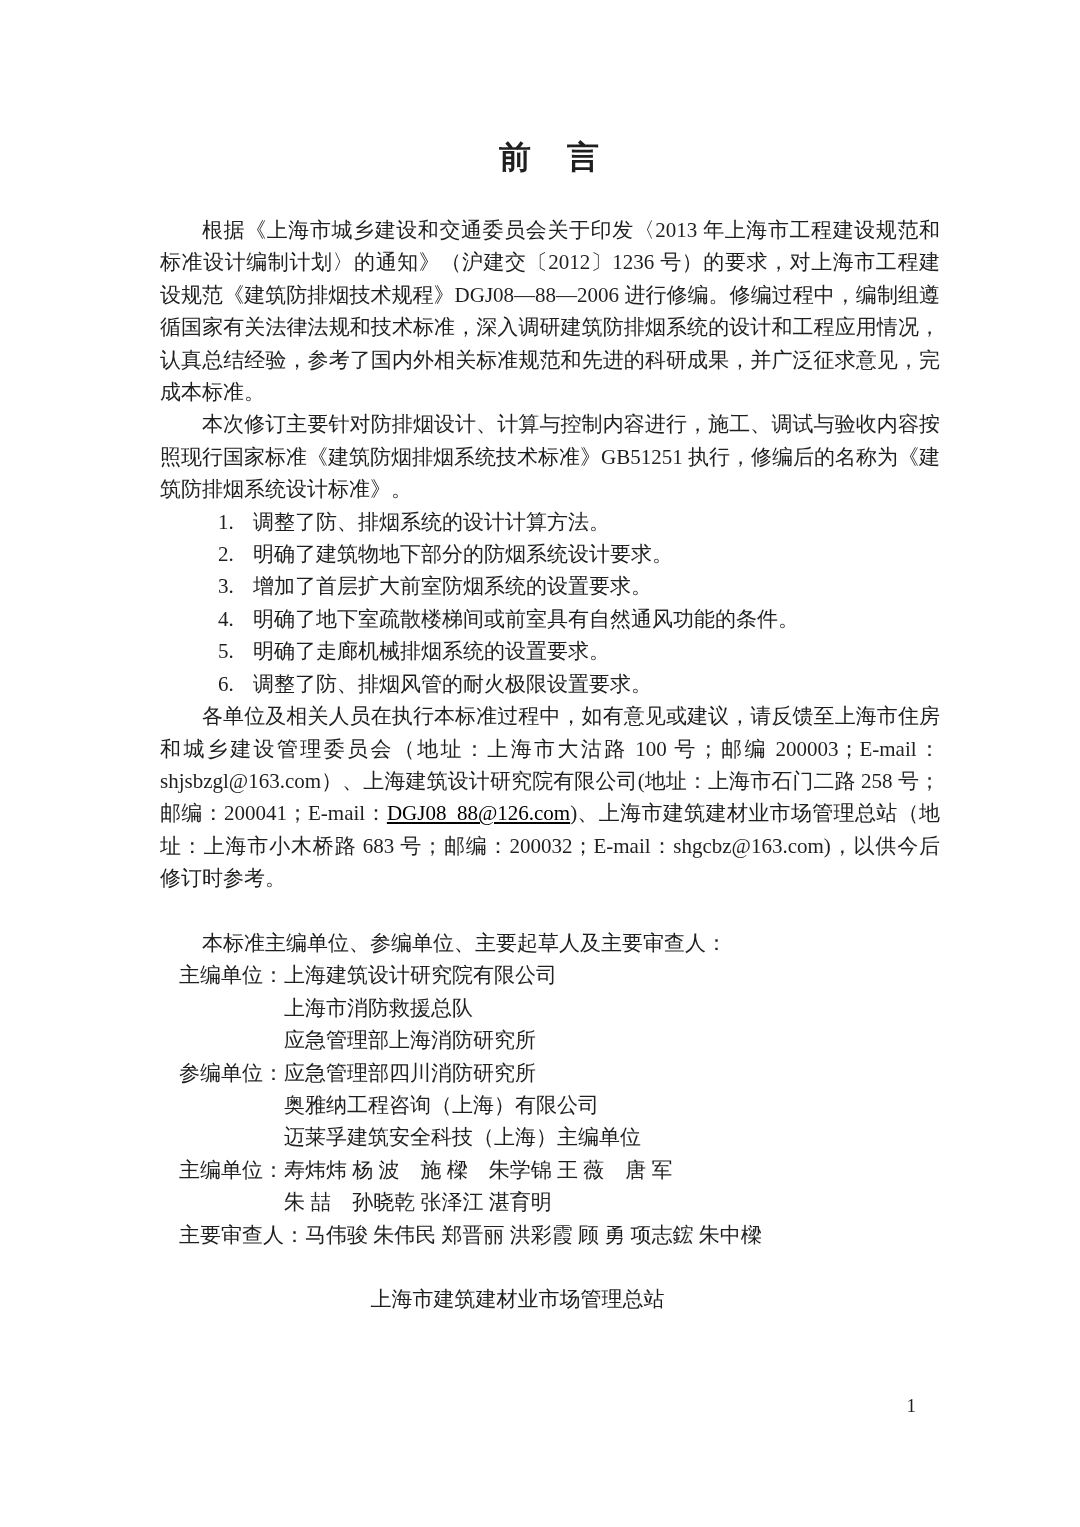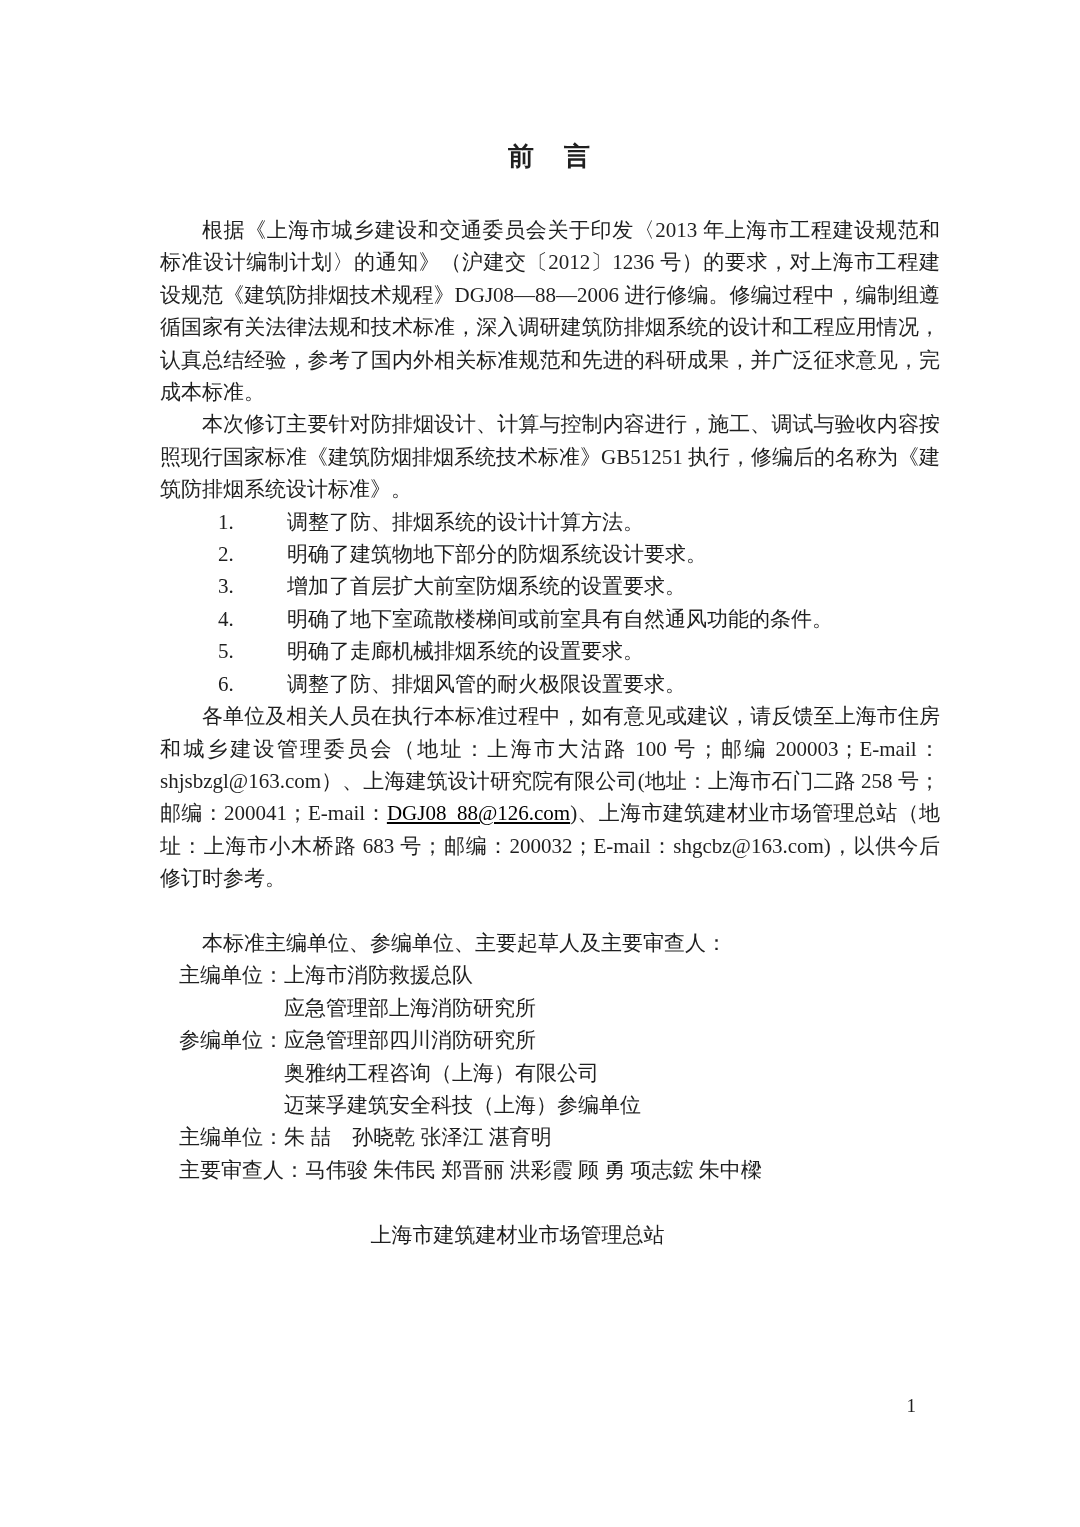--- a/index.html
+++ b/index.html
@@ -19,21 +19,21 @@
   }
   .content {
     position: absolute;
     left: 160px;
     top: 140px;
     width: 780px;
   }
   .doc-title {
     margin: 0 0 40px 0;
     text-align: center;
-    font-size: 26px;
+    font-size: 32px;
     font-weight: bold;
     line-height: 34px;
     letter-spacing: 2px;
   }
   .body-par {
     margin: 0;
     font-size: 21px;
     line-height: 32.4px;
     text-align: justify;
     text-indent: 42px;
@@ -54,21 +54,20 @@
     font-size: 21px;
     line-height: 32.4px;
   }
   .rev-num {
     width: 35px;
     margin-left: 58px;
     flex: 0 0 auto;
   }
   .rev-text {
     flex: 1;
-    margin-left: 34px;
   }
   .email-link {
     text-decoration: underline;
     cursor: pointer;
   }
   .blank-line {
     height: 32.4px;
   }
   .credit-row {
     display: flex;
@@ -142,37 +141,39 @@
 
     <p class="body-par"><span>各单位及相关人员在执行本标准过程中，如有意见或建议，请反馈至上海市住房和城乡建设管理委员会（地址：上海市大沽路 100 号；邮编 200003；E-mail：shjsbzgl@163.com）、上海建筑设计研究院有限公司(地址：上海市石门二路 258 号；邮编：200041；E-mail：</span><a class="email-link" id="email-link" style="color: #000000;">DGJ08_88@126.com</a><span>)、上海市建筑建材业市场管理总站（地址：上海市小木桥路 683 号；邮编：200032；E-mail：shgcbz@163.com)，以供今后修订时参考。</span></p>
 
     <div class="blank-line"></div>
 
     <p class="intro-line">本标准主编单位、参编单位、主要起草人及主要审查人：</p>
 
     <div class="credit-row">
       <span class="credit-label">主编单位：</span>
       <div class="credit-values">
+        <div class="credit-line">上海建筑设计研究院有限公司</div>
         <div class="credit-line">上海市消防救援总队</div>
         <div class="credit-line">应急管理部上海消防研究所</div>
       </div>
     </div>
 
     <div class="credit-row">
       <span class="credit-label">参编单位：</span>
       <div class="credit-values">
         <div class="credit-line">应急管理部四川消防研究所</div>
         <div class="credit-line">奥雅纳工程咨询（上海）有限公司</div>
-        <div class="credit-line">迈莱孚建筑安全科技（上海）参编单位</div>
+        <div class="credit-line">迈莱孚建筑安全科技（上海）主编单位</div>
       </div>
     </div>
 
     <div class="credit-row">
       <span class="credit-label">主编单位：</span>
       <div class="credit-values">
+        <div class="credit-line">寿炜炜 杨 波　施 樑　朱学锦 王 薇　唐 军</div>
         <div class="credit-line">朱 喆　孙晓乾 张泽江 湛育明</div>
       </div>
     </div>
 
     <div class="credit-row">
       <span class="credit-label">主要审查人：</span>
       <div class="credit-values">
         <div class="credit-line">马伟骏 朱伟民 郑晋丽 洪彩霞 顾 勇 项志鋐 朱中樑</div>
       </div>
     </div>

